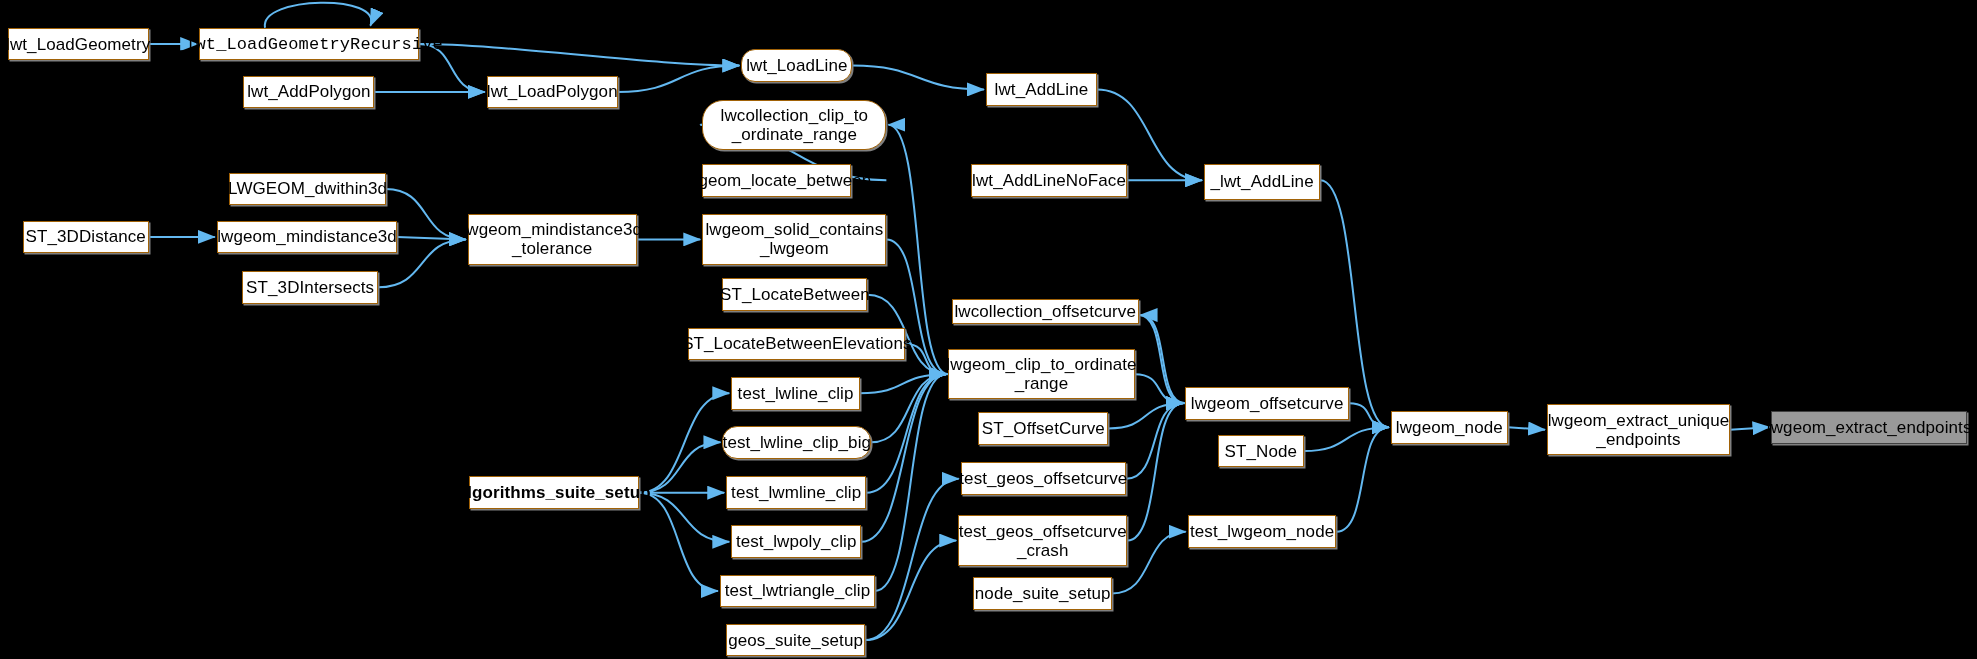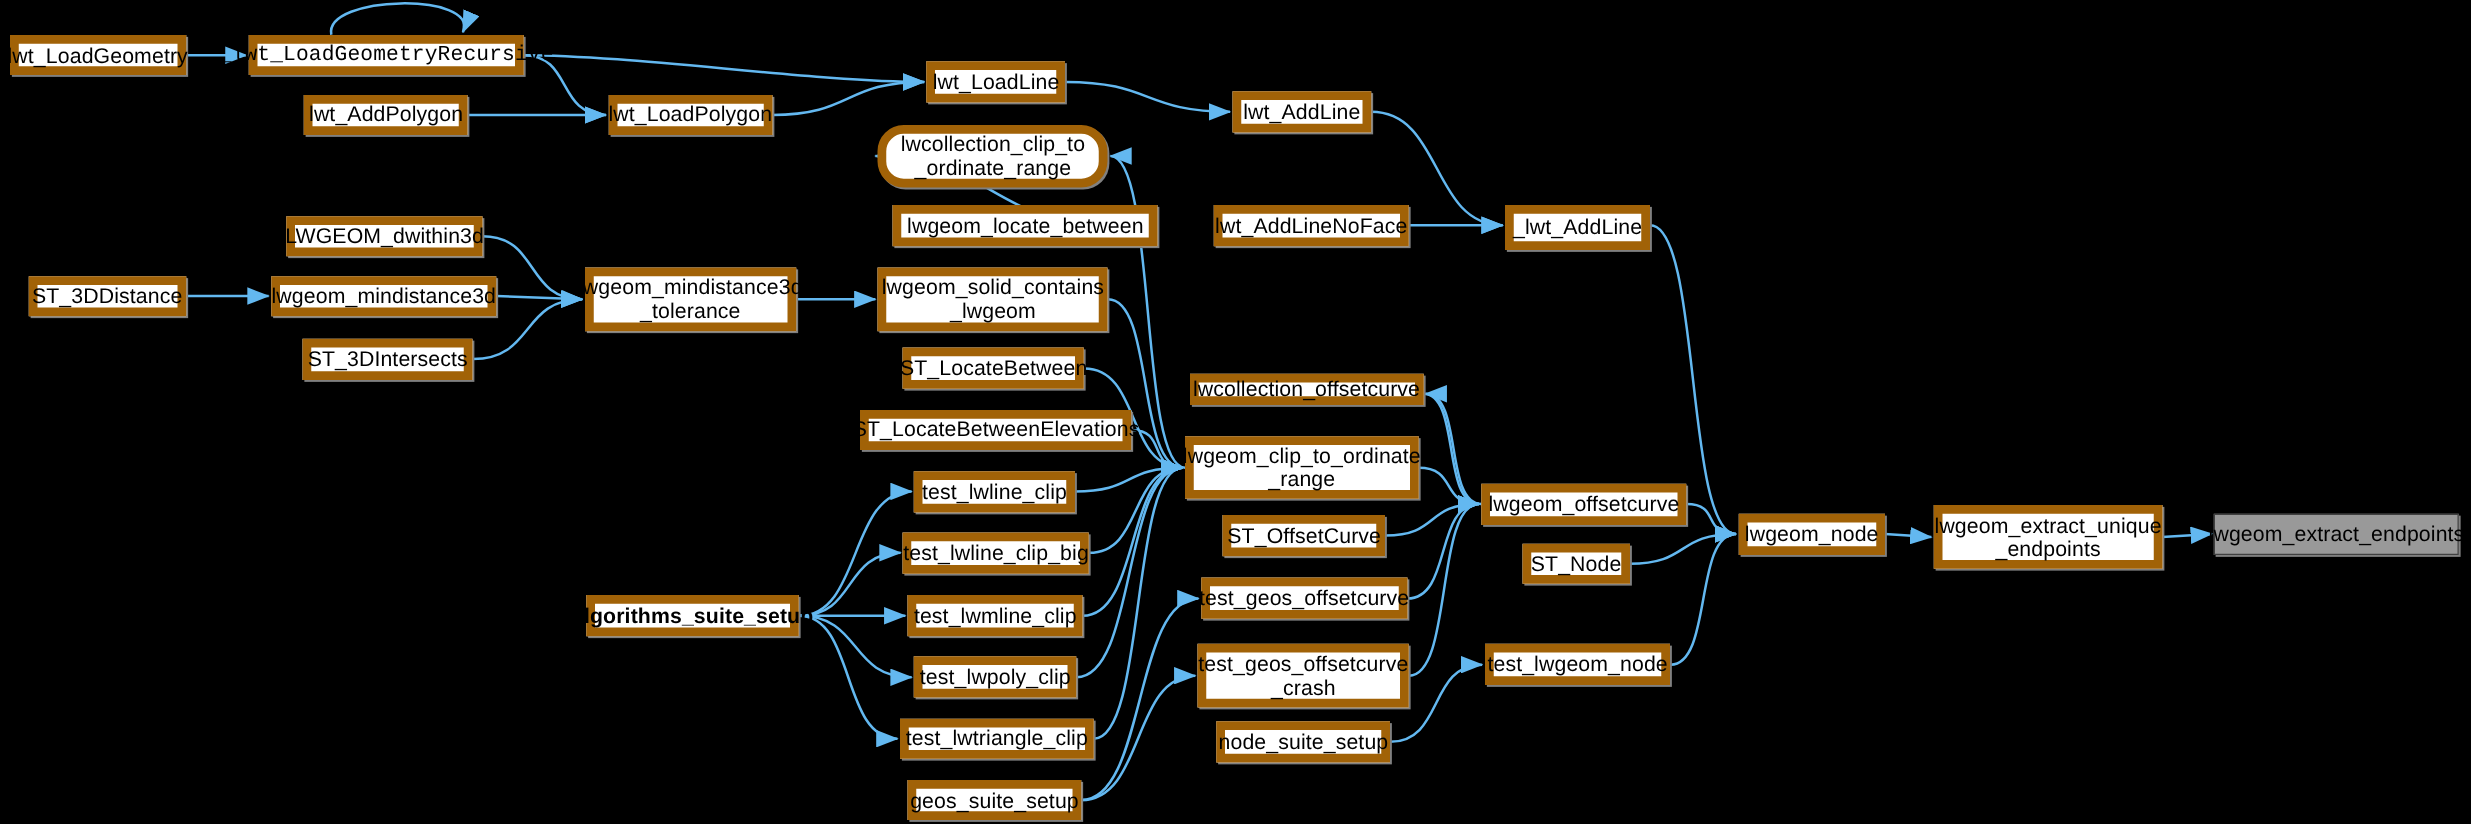--- a/index.html
+++ b/index.html
@@ -1,19 +1,19 @@
 <!DOCTYPE html>
 <html><head>
 <meta charset="utf-8">
 <style>
   html,body{margin:0;padding:0;background:#000;}
   #canvas{position:relative;width:1977px;height:659px;background:#000;overflow:hidden;
           font-family:"Liberation Sans", sans-serif;}
   svg.edges{position:absolute;left:0;top:0;width:1977px;height:659px;pointer-events:none;}
-  .node{position:absolute;box-sizing:border-box;background:#fff;border:7px solid #a16207;
+  .node{position:absolute;box-sizing:border-box;background:#fff;border:1px solid #a16207;
         box-shadow:1.5px 1.5px 0 0 #808080;display:flex;align-items:center;justify-content:center;
         text-align:center;color:#000;font-size:17px;line-height:1.12;letter-spacing:0.1px;
         white-space:pre-line;padding:0 7px;}
   .node.highlight{background:#999999;border:1px solid #404040;}
 </style>
 </head>
 <body>
 
 <div id="canvas">
   <svg class="edges" viewBox="0 0 1977 659" preserveAspectRatio="none">
@@ -67,25 +67,25 @@
         <path d="M1125.9317602040817,478.81453154875715 C1161.6985650510205,478.81453154875715 1147.4245216836734,403.21223709369025 1183.1913265306123,403.21223709369025" marker-end="url(#ah)"></path>
         <path d="M1127.1926020408164,540.5564053537285 C1162.3920280612244,540.5564053537285 1147.9919005102042,403.21223709369025 1183.1913265306123,403.21223709369025" marker-end="url(#ah)"></path>
         <path d="M1112.0625,593.4780114722753 C1155.2052295918368,593.4780114722753 1142.570280612245,531.736137667304 1185.7130102040817,531.736137667304" marker-end="url(#ah)"></path>
       </g>
   </svg>
   <div id="node-layer">
       <div class="node" style="left: 7.56505px; top: 27.7208px; width: 141.214px; height: 32.761px;">lwt_LoadGeometry</div>
       <div class="node" style="left: 199.213px; top: 27.7208px; width: 219.386px; height: 32.761px; font-family: Liberation Mono, monospace;">_lwt_LoadGeometryRecursive</div>
       <div class="node" style="left: 243.342px; top: 75.6023px; width: 131.128px; height: 32.761px;">lwt_AddPolygon</div>
       <div class="node" style="left: 486.685px; top: 75.6023px; width: 131.128px; height: 32.761px;">lwt_LoadPolygon</div>
-      <div class="node" style="left: 741.375px; top: 49.1415px; width: 110.954px; height: 32.761px;">lwt_LoadLine</div>
+      <div class="node" style="left: 741.375px; top: 49.1415px; width: 110.954px; height: 32.761px; border-radius: 14px;">lwt_LoadLine</div>
       <div class="node" style="left: 985.978px; top: 73.0822px; width: 110.954px; height: 32.761px;">lwt_AddLine</div>
       <div class="node" style="left: 702.289px; top: 99.543px; width: 184.083px; height: 50.4015px; border-radius: 21px;">lwcollection_clip_to
 _ordinate_range</div>
-      <div class="node" style="left: 702.289px; top: 163.805px; width: 212px; height: 32.761px; margin-left: 12px;">lwgeom_locate_between</div>
+      <div class="node" style="left: 702.289px; top: 163.805px; width: 149px; height: 32.761px;">lwgeom_locate_between</div>
       <div class="node" style="left: 970.848px; top: 163.805px; width: 156.344px; height: 32.761px;">lwt_AddLineNoFace</div>
       <div class="node" style="left: 1204.1px; top: 163.805px; width: 115.997px; height: 36px;">_lwt_AddLine</div>
       <div class="node" style="left: 229.473px; top: 172.625px; width: 156.344px; height: 32.761px;">LWGEOM_dwithin3d</div>
       <div class="node" style="left: 22.6952px; top: 220.507px; width: 126.084px; height: 32.761px;">ST_3DDistance</div>
       <div class="node" style="left: 216.865px; top: 220.507px; width: 180.3px; height: 32.761px;">lwgeom_mindistance3d</div>
       <div class="node" style="left: 467.772px; top: 214.207px; width: 168.953px; height: 50.4015px;">lwgeom_mindistance3d
 _tolerance</div>
       <div class="node" style="left: 702.289px; top: 214.207px; width: 184.083px; height: 50.4015px;">lwgeom_solid_contains
 _lwgeom</div>
       <div class="node" style="left: 242.082px; top: 270.908px; width: 136.171px; height: 32.761px;">ST_3DIntersects</div>
@@ -94,21 +94,21 @@
       <div class="node" style="left: 688.42px; top: 327.61px; width: 216.865px; height: 32.761px;">ST_LocateBetweenElevations</div>
       <div class="node" style="left: 948.153px; top: 349.031px; width: 186.605px; height: 50.4015px;">lwgeom_clip_to_ordinate
 _range</div>
       <div class="node" style="left: 1185.19px; top: 386.832px; width: 163.909px; height: 32.761px;">lwgeom_offsetcurve</div>
       <div class="node" style="left: 731.288px; top: 376.751px; width: 128.606px; height: 32.761px;">test_lwline_clip</div>
       <div class="node" style="left: 1390.71px; top: 411px; width: 117.258px; height: 32.761px;">lwgeom_node</div>
       <div class="node" style="left: 1547.05px; top: 404.472px; width: 182.822px; height: 50.4015px;">lwgeom_extract_unique
 _endpoints</div>
       <div class="node highlight" style="left: 1771.48px; top: 410.772px; width: 195.43px; height: 32.761px;">lwgeom_extract_endpoints</div>
       <div class="node" style="left: 978.413px; top: 412.033px; width: 129.867px; height: 32.761px;">ST_OffsetCurve</div>
-      <div class="node" style="left: 722.462px; top: 425.893px; width: 148.779px; height: 32.761px;">test_lwline_clip_big</div>
+      <div class="node" style="left: 722.462px; top: 425.893px; width: 148.779px; height: 32.761px; border-radius: 15px;">test_lwline_clip_big</div>
       <div class="node" style="left: 1217.97px; top: 434.713px; width: 85.7372px; height: 32.761px;">ST_Node</div>
       <div class="node" style="left: 960.761px; top: 462.434px; width: 165.17px; height: 32.761px;">test_geos_offsetcurve</div>
       <div class="node" style="left: 469.033px; top: 476.294px; width: 170.214px; height: 32.761px; font-weight: bold;">algorithms_suite_setup</div>
       <div class="node" style="left: 726.245px; top: 476.294px; width: 139.953px; height: 32.761px;">test_lwmline_clip</div>
       <div class="node" style="left: 958.24px; top: 515.356px; width: 168.953px; height: 50.4015px;">test_geos_offsetcurve
 _crash</div>
       <div class="node" style="left: 1187.71px; top: 515.356px; width: 148.779px; height: 32.761px;">test_lwgeom_node</div>
       <div class="node" style="left: 731.288px; top: 525.436px; width: 129.867px; height: 32.761px;">test_lwpoly_clip</div>
       <div class="node" style="left: 719.941px; top: 574.577px; width: 155.084px; height: 32.761px;">test_lwtriangle_clip</div>
       <div class="node" style="left: 973.37px; top: 577.098px; width: 138.693px; height: 32.761px;">node_suite_setup</div>

